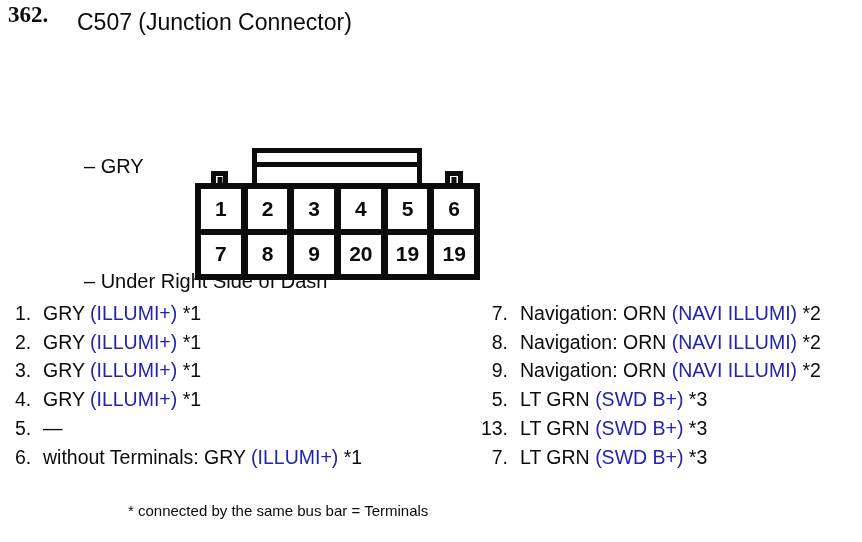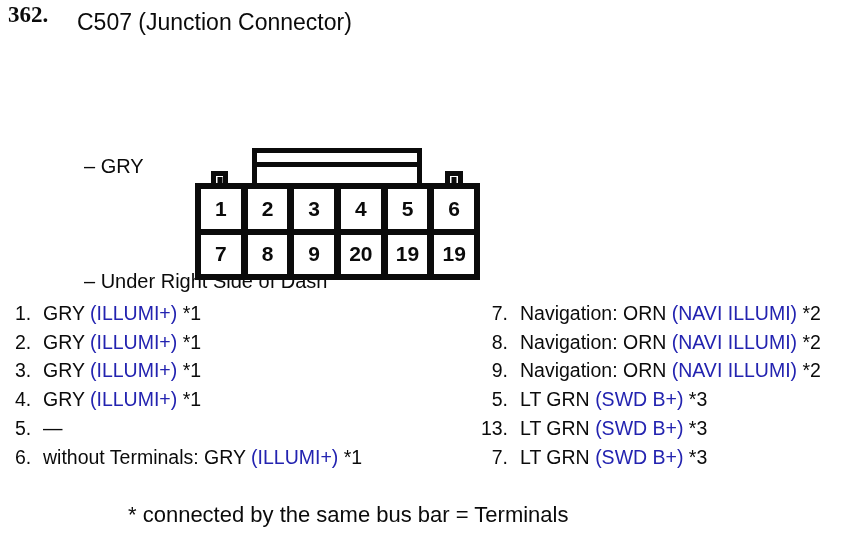--- a/index.html
+++ b/index.html
@@ -74,21 +74,21 @@
   .pin-col-left  { left: 15px; }
   .pin-col-right { left: 465px; }
   .pin-row { display: flex; white-space: pre; }
   .pin-col-left  .pin-num { width: 28px; }
   .pin-col-right .pin-num { width: 43px; text-align: right; margin-right: 12px; }
   .blue { color: var(--accent-blue); }
 
   
   .footnote {
     position: absolute; left: 128px; top: 502px;
-    font-size: 22px;
+    font-size: 15px;
   }
 </style>
 </head>
 <body>
 
 <div class="page">
 
   <div class="title-num">362.</div>
   <div class="title-text">C507 (Junction Connector)</div>
 

